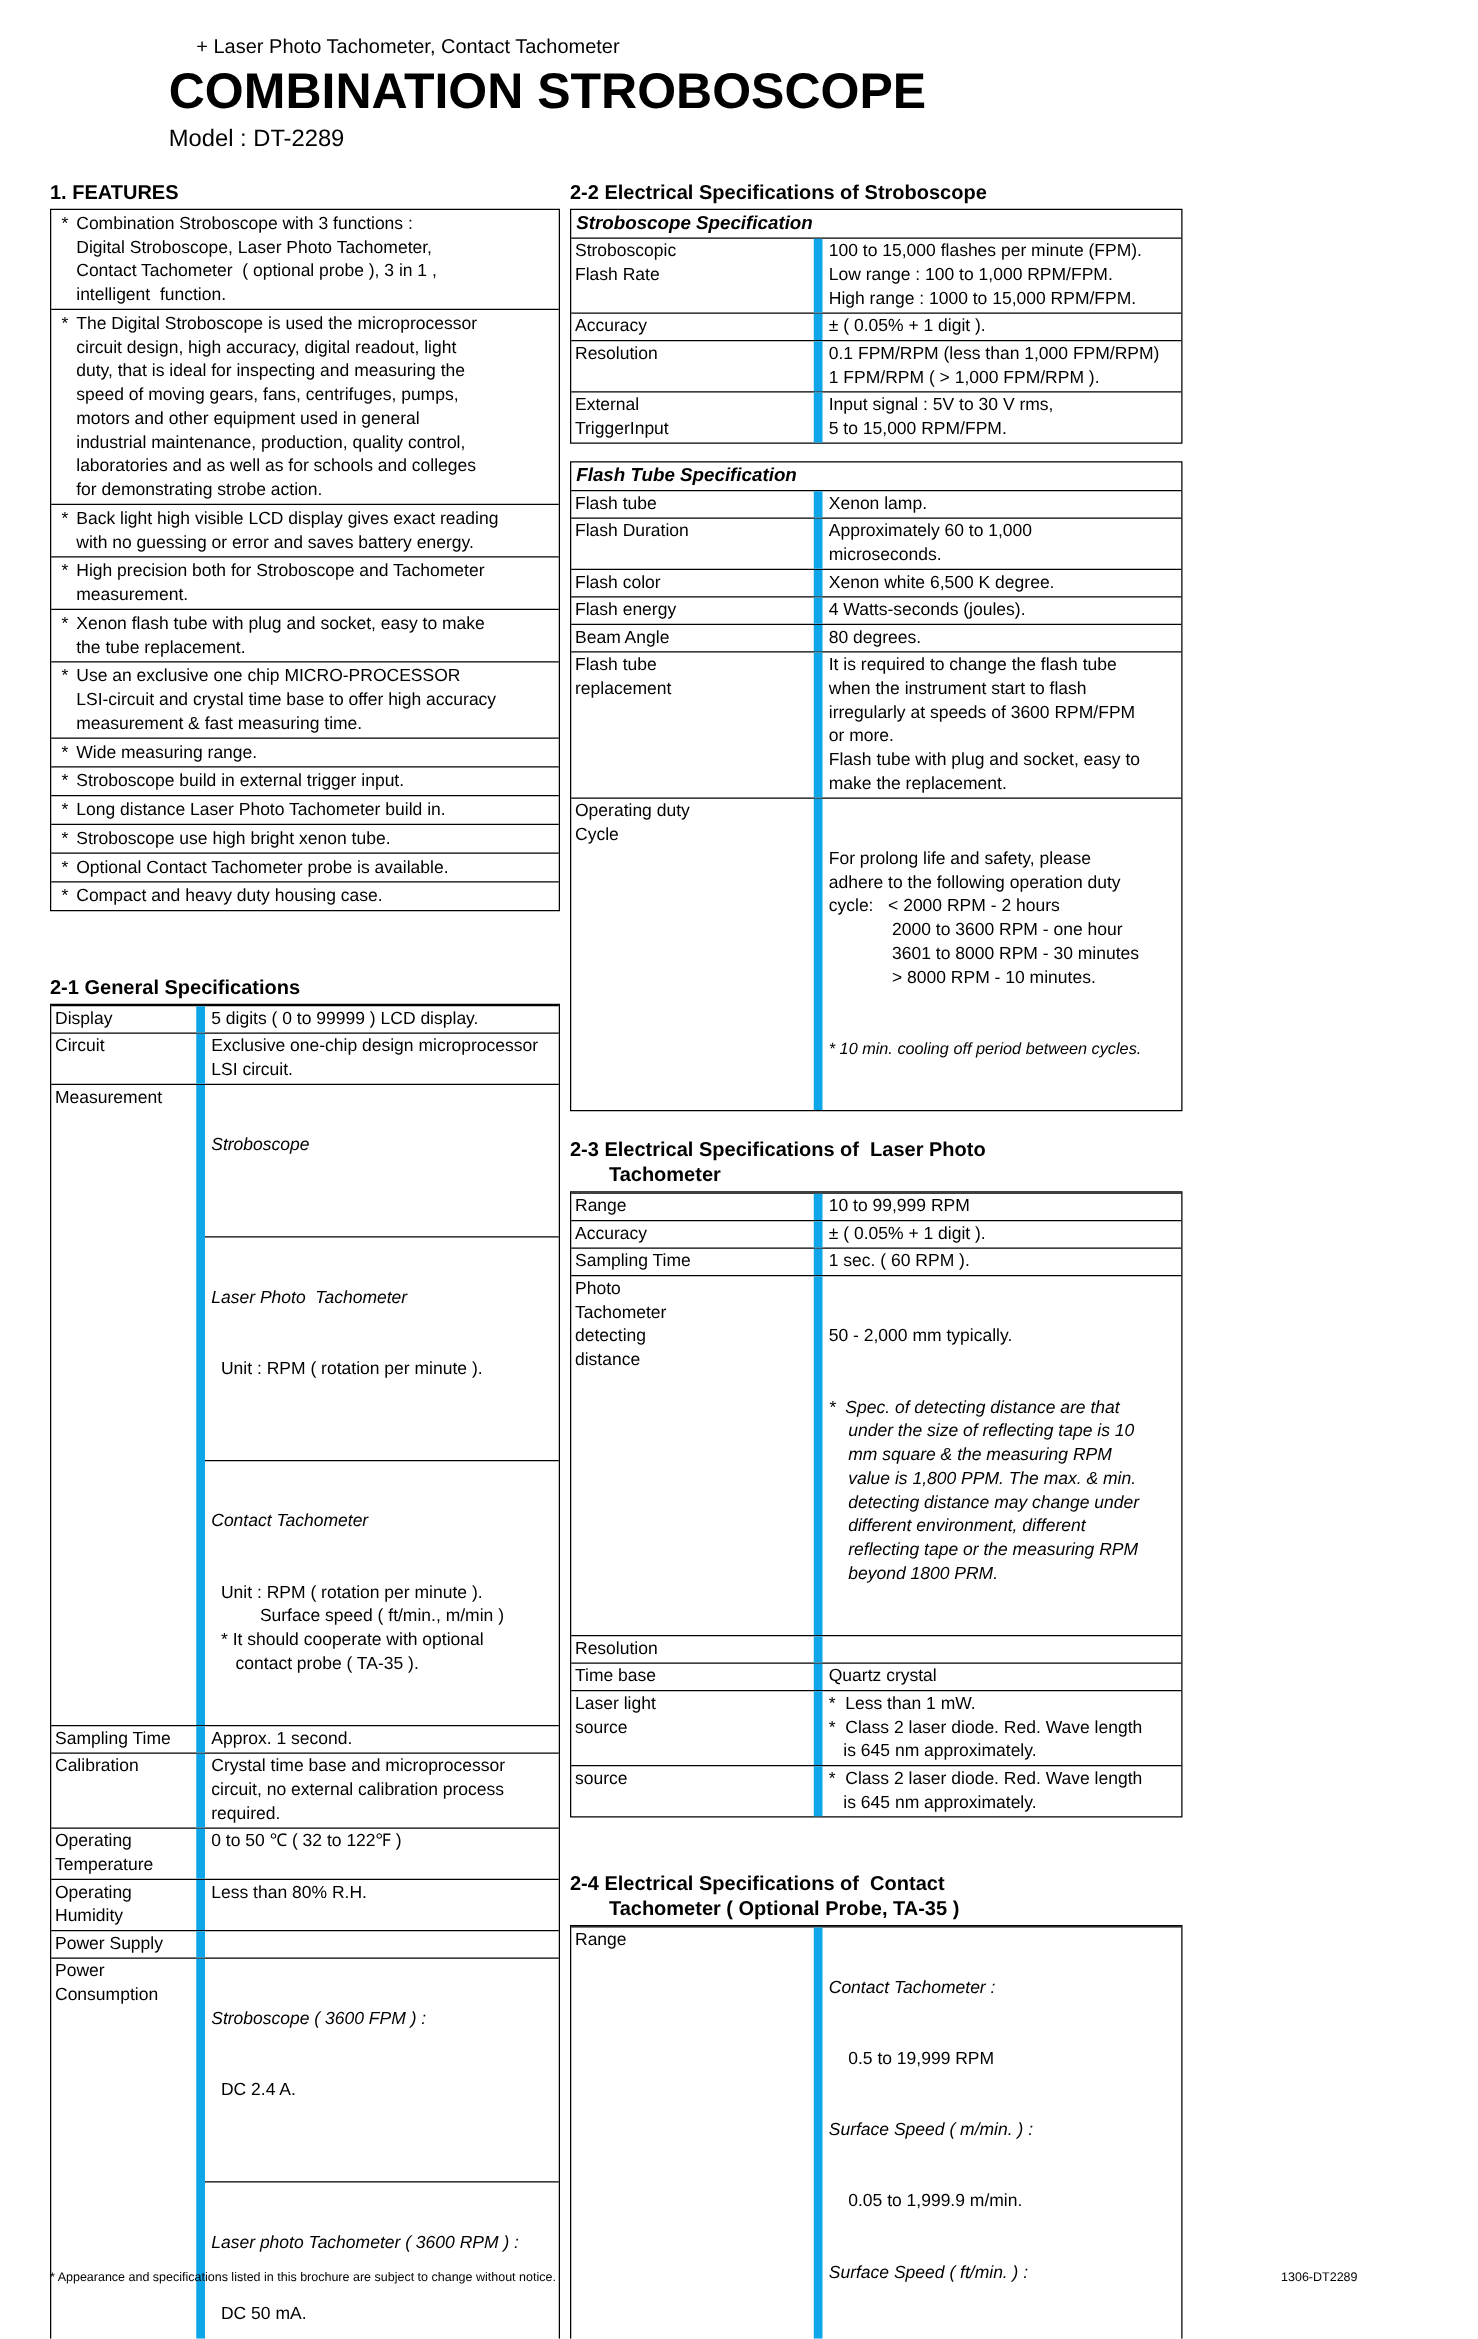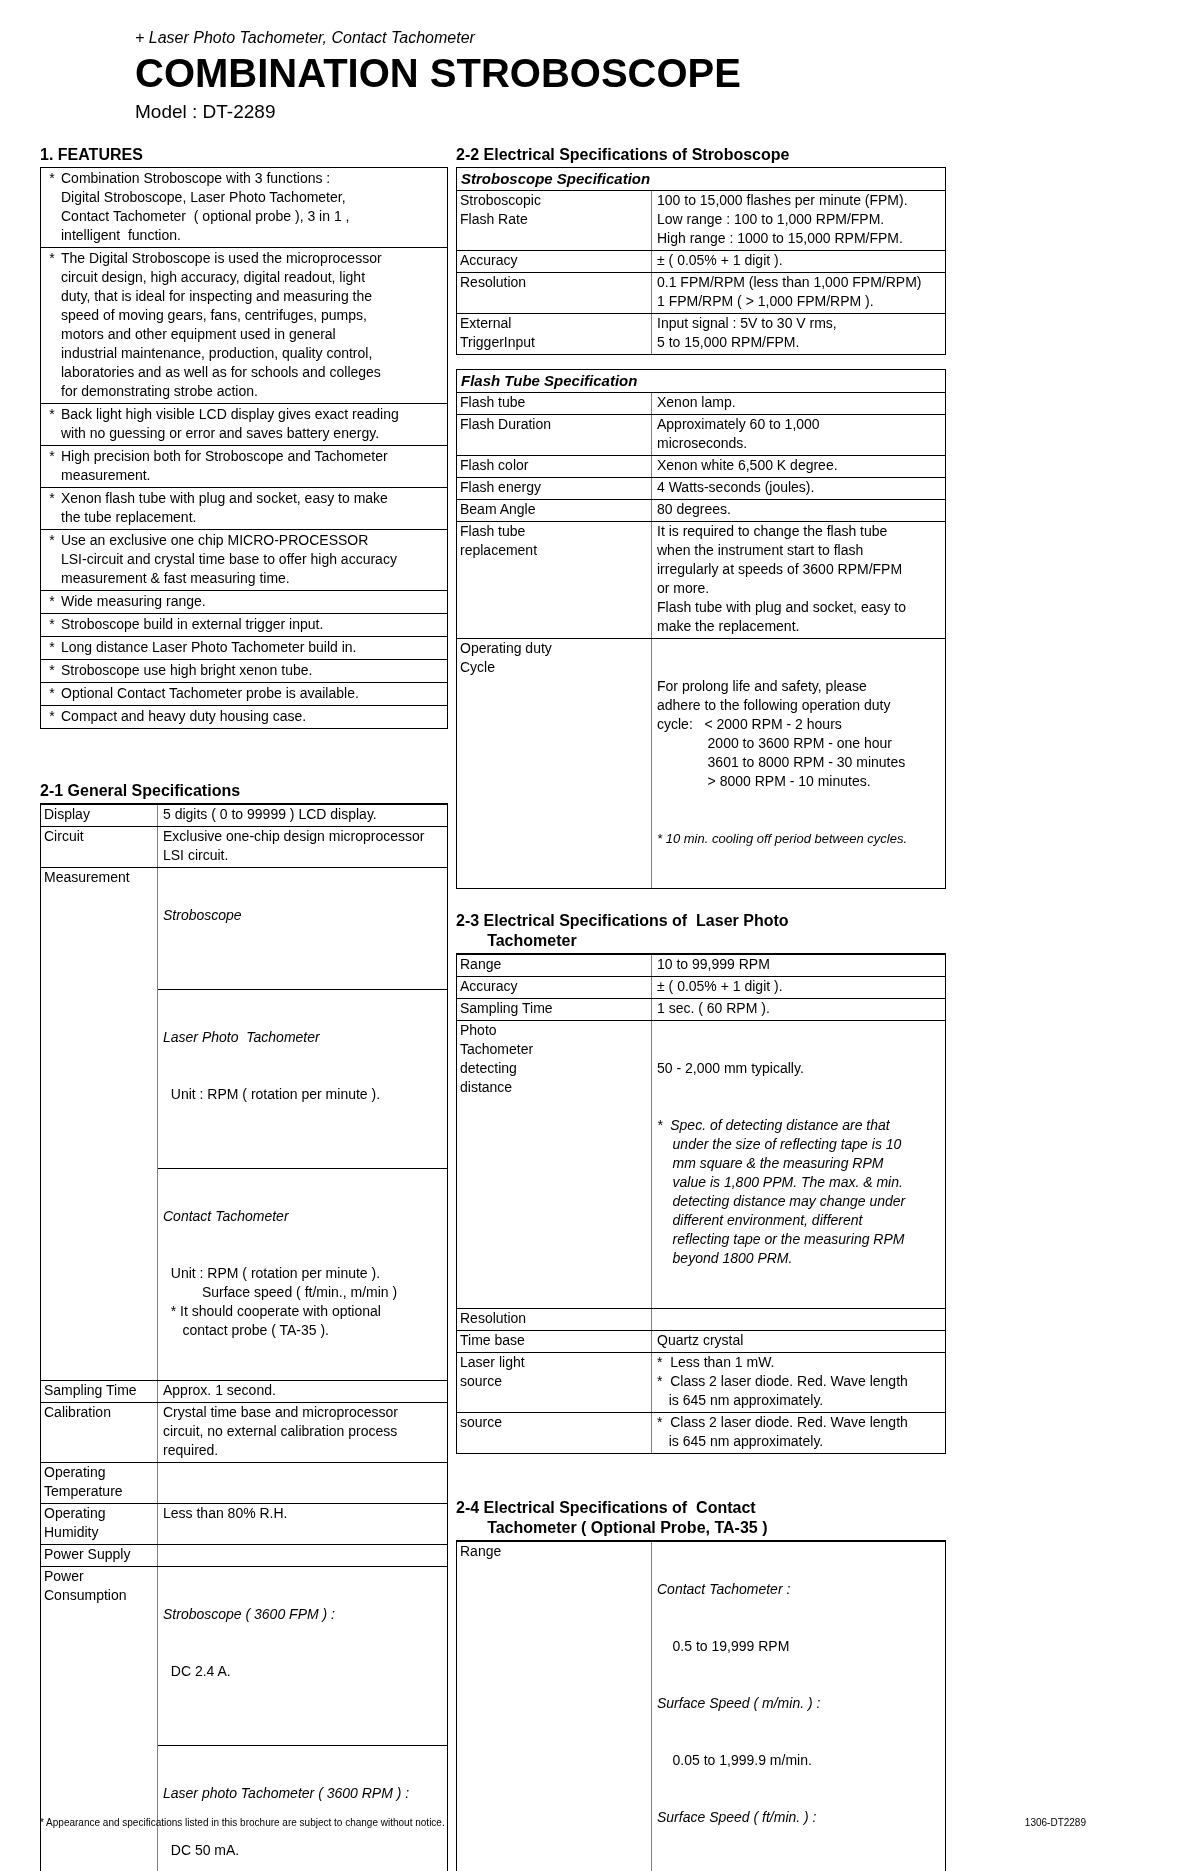--- a/index.html
+++ b/index.html
@@ -2,41 +2,41 @@
 <html><head>
 <meta charset="utf-8">
 <style>
   html,body { margin:0; padding:0; background:#fff; }
   .page {
     position:relative; width:1182px; height:1871px; background:#fff;
     font-family:"Liberation Sans", sans-serif; color:#000;
     font-size:14px; line-height:19px; overflow:hidden;
   }
   .header { position:absolute; left:135px; top:28px; }
-  .subtitle { font-style:italic; font-size:16px; line-height:20px; }
+  .subtitle { font-size:16px; line-height:20px;margin-left:22px; }
   .title { font-size:40px; font-weight:bold; line-height:46px; margin-top:2px; letter-spacing:0; }
   .model { font-size:19px; line-height:24px; margin-top:4px; }
 
   .columns { position:absolute; left:40px; top:145px; width:906px; display:flex; gap:8px; align-items:flex-start; }
   .col-left  { width:408px; flex:0 0 auto; }
   .col-right { width:490px; flex:0 0 auto; }
 
   .sec-heading { font-weight:bold; font-size:16px; line-height:20px; margin:0 0 2px 0; white-space:pre-wrap; }
   .mt-general { margin-top:52px; }
   .mt-flash   { margin-top:14px; }
   .mt-laser   { margin-top:22px; }
   .mt-contact { margin-top:44px; }
 
   .tbl { border:1px solid #000; }
   .row { display:flex; border-top:1px solid #000; align-items:stretch; }
   .tbl > .row:first-child, .tbl > .tbl-title + .row { border-top:1px solid #000; }
   .tbl > :first-child { border-top:none; }
   .tbl-title { font-weight:bold; font-style:italic; font-size:15px; padding:1px 4px 2px 4px; }
 
-  .lbl { flex:0 0 auto; width:110px; border-right:1px solid #0ea5e9; padding:0 3px 2px 3px; white-space:pre-wrap; }
+  .lbl { flex:0 0 auto; width:110px; border-right:7px solid #0ea5e9; padding:0 3px 2px 3px; white-space:pre-wrap; }
   .tbl-r .lbl { width:188px; }
   .val { flex:1 1 auto; min-width:0; padding:0 5px 2px 5px; white-space:pre-wrap; }
   .val-stack { flex:1 1 auto; min-width:0; display:flex; flex-direction:column; padding:0;gap:24px; }
   .sub { border-top:1px solid #000; padding:0 5px 2px 5px; white-space:pre-wrap; }
   .val-stack > .sub:first-child { border-top:none; }
   .sub-split { display:flex; border-top:1px solid #000; padding:0; }
   .val-stack > .sub-split:first-child { border-top:none; }
   .res  { flex:0 0 auto; width:95px; border-right:1px solid #000; padding:0 4px 2px 4px; white-space:pre-wrap; }
   .cond { flex:1 1 auto; min-width:0; padding:0 4px 2px 4px; white-space:pre-wrap; }
 
@@ -169,20 +169,21 @@
         </div>
         <div class="row">
           <div class="lbl">Calibration</div>
           <div class="val">Crystal time base and microprocessor
 circuit, no external calibration process
 required.</div>
         </div>
         <div class="row">
           <div class="lbl">Operating
 Temperature</div>
+          <div class="val">0 to 50 ℃ ( 32 to 122℉ )</div>
         </div>
         <div class="row">
           <div class="lbl">Operating
 Humidity</div>
           <div class="val">Less than 80% R.H.</div>
         </div>
         <div class="row">
           <div class="lbl">Power Supply</div>
         </div>
         <div class="row">

